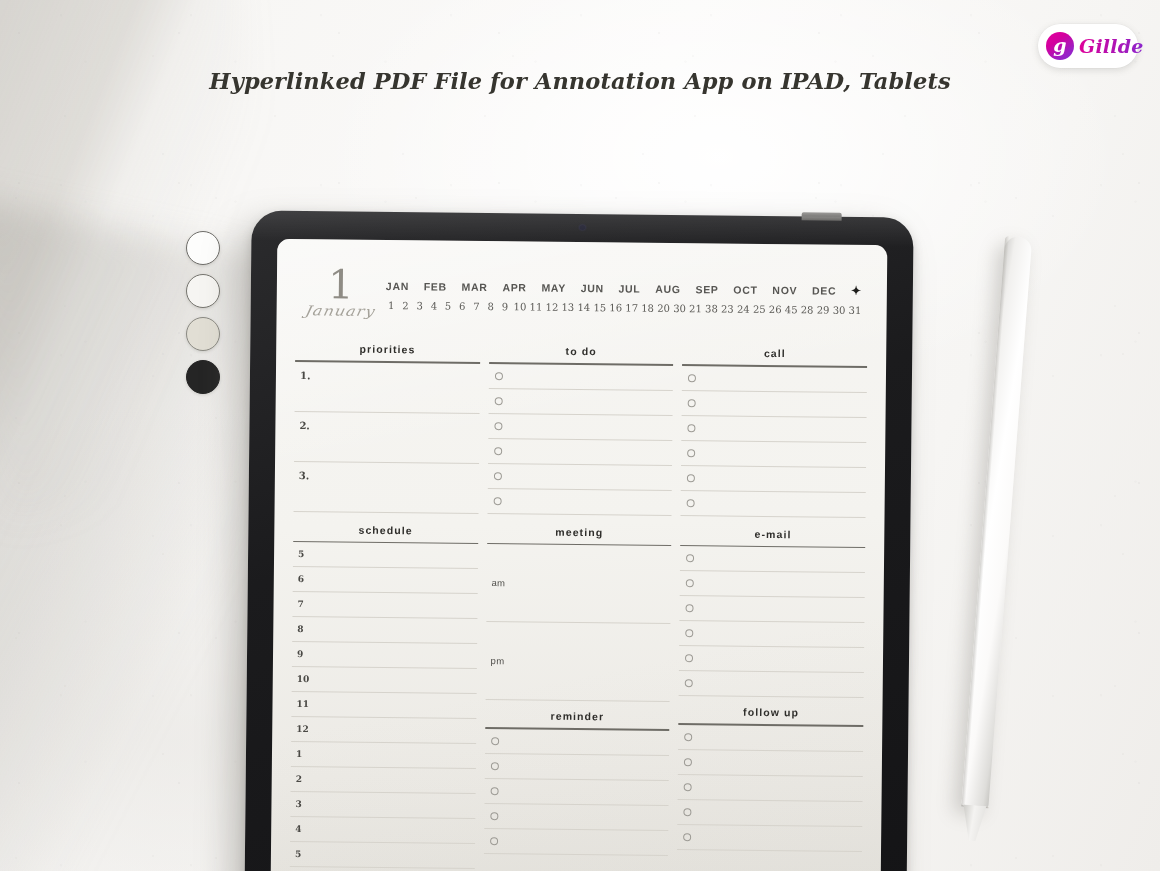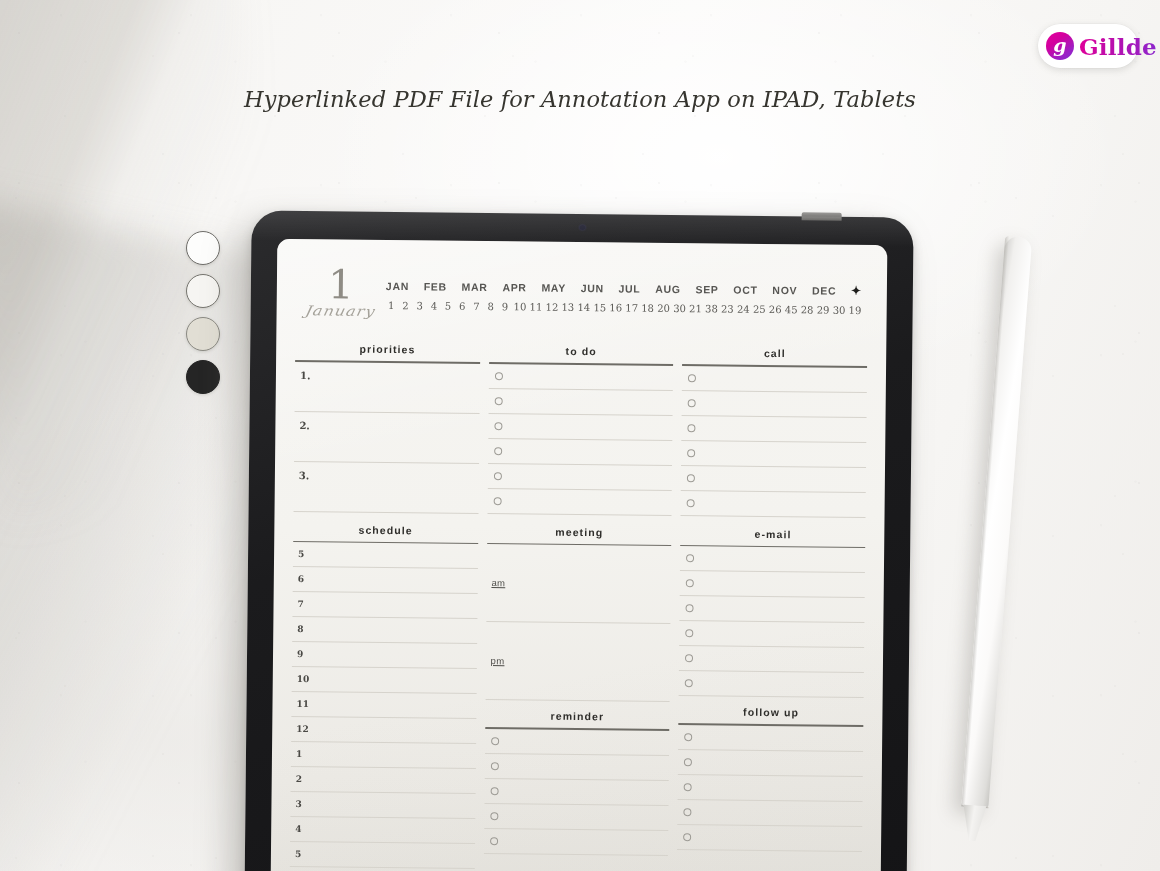--- a/index.html
+++ b/index.html
@@ -81,22 +81,23 @@
     font-family: "DejaVu Serif", serif;
     font-style: italic;
     font-weight: 700;
     font-size: 19px;
     line-height: 26px;
     text-align: center;
     flex: 0 0 auto;
   }
   #brand-name {
     font-family: "DejaVu Serif", serif;
-    font-weight: 700;
-    font-size: 23px;
+    font-style: italic;
+    font-weight: 700;
+    font-size: 19px;
     letter-spacing: .2px;
     background: linear-gradient(95deg, #e00098 0%, #b80fae 45%, #8b26cd 100%);
     -webkit-background-clip: text;
     background-clip: text;
     color: #b31ba8;
     -webkit-text-fill-color: transparent;
   }
 
   
   #headline-wrap {
@@ -107,24 +108,23 @@
   }
   #headline {
     font-family: "Liberation Sans", sans-serif;
     font-weight: 700;
     font-size: 58px;
     letter-spacing: 4px;
     color: #3e3d3b;
     line-height: 1.05;
   }
   #subheadline {
-    margin-top: 18px;
     font-family: "DejaVu Serif", serif;
     font-style: italic;
-    font-weight: 400;
+    font-weight: 700;
     font-size: 22.5px;
     letter-spacing: .1px;
     color: #36352f;
   }
 
   
   #swatches {
     position: absolute;
     left: 186px; top: 231px;
     display: flex;
@@ -303,21 +303,20 @@
   }
   .meridiem-row {
     height: 78px;
     border-bottom: 1px solid #d6d3cc;
     padding: 28px 0 0 5px;
   }
   .meridiem-label {
     font-size: 9.5px;
     color: #4f4e4a;
     letter-spacing: .3px;
-    text-decoration: underline;
   }
   .sub-panel-title { margin-top: 9px; }
 
   
   #stylus {
     position: absolute;
     left: 982px; top: 236px;
     width: 27px; height: 606px;
     transform: rotate(4.4deg);
     z-index: 13;
@@ -426,21 +425,21 @@
             <div class="day-cell">21</div>
             <div class="day-cell">38</div>
             <div class="day-cell">23</div>
             <div class="day-cell">24</div>
             <div class="day-cell">25</div>
             <div class="day-cell">26</div>
             <div class="day-cell">45</div>
             <div class="day-cell">28</div>
             <div class="day-cell">29</div>
             <div class="day-cell">30</div>
-            <div class="day-cell">19</div>
+            <div class="day-cell">31</div>
           </div>
       </div>
     </div>
 
     <div class="panel-row" id="panel-row-1">
 
       <div class="panel">
         <div class="panel-title">priorities</div>
         <div class="panel-rule"></div>
         <div class="panel-body" id="priorities-body">

